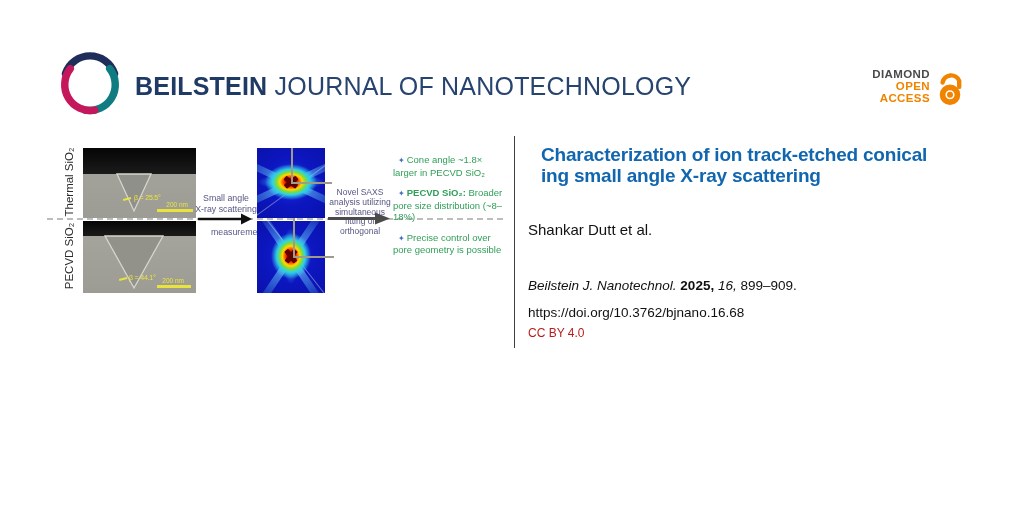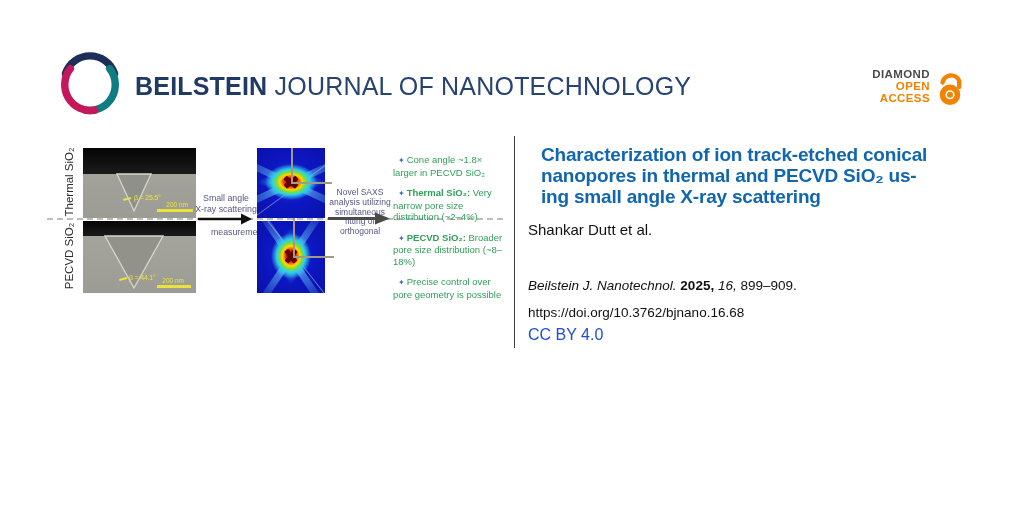--- a/index.html
+++ b/index.html
@@ -53,21 +53,21 @@
   .divider{position:absolute;left:514px;top:136px;width:1px;height:212px;background:#3f3f3f;}
   .article{position:absolute;left:528px;top:0;width:480px;}
   .title{position:absolute;top:144px;left:0;font-size:19px;font-weight:bold;color:#1166b0;
          line-height:21px;letter-spacing:-.2px;white-space:nowrap;}
   .title span{display:block;margin-left:13px;}
   .author{position:absolute;top:221px;left:0;font-size:15px;color:#111;}
   .cite{position:absolute;top:278px;left:0;font-size:13.5px;color:#111;}
   .cite .it{font-style:italic;}
   .cite .bd{font-weight:bold;}
   .doi{position:absolute;top:305px;left:0;font-size:13.5px;color:#111;}
-  .license{position:absolute;top:326px;left:0;font-size:16px;color:#1d4ed8;}
+  .license{position:absolute;top:326px;left:0;font-size:12px;color:#b91c1c;}
 </style>
 </head>
 <body>
 
 <div class="page">
 
   <svg class="logo" viewBox="0 0 100 100">
     <path d="M 14 33 A 38 38 0 0 1 86 33" fill="none" stroke="#1e2d5a" stroke-width="11" stroke-linecap="round"></path>
     <path d="M 79 26 A 38 38 0 0 1 43 87" fill="none" stroke="#0e7c80" stroke-width="11" stroke-linecap="round"></path>
     <path d="M 57 87 A 38 38 0 0 1 21 26" fill="none" stroke="#c4175c" stroke-width="11" stroke-linecap="round"></path>
@@ -158,32 +158,30 @@
       <div>simultaneous</div>
       <div>fitting of orthogonal</div>
     </div>
     <svg class="arrow" style="left:328px;top:212px;" width="62" height="13">
       <line x1="0" y1="6.5" x2="47" y2="6.5" stroke="#4b4b4b" stroke-width="3"></line>
       <polygon points="47,0.5 62,6.5 47,12.5" fill="#4b4b4b"></polygon>
     </svg>
 
     <div class="bullets">
       <p><span class="dmd">✦</span><span>Cone angle ~1.8× larger in PECVD SiO₂</span></p>
-      <p><span class="dmd">✦</span><b>Thermal SiO₂:</b><span> Very narrow pore size distribution (~2–4%)</span></p>
       <p><span class="dmd">✦</span><b>PECVD SiO₂:</b><span> Broader pore size distribution (~8–18%)</span></p>
       <p><span class="dmd">✦</span><span>Precise control over pore geometry is possible</span></p>
     </div>
   </div>
 
   <div class="divider"></div>
 
   <div class="article">
     <div class="title">
       <span>Characterization of ion track-etched conical</span>
-      <span>nanopores in thermal and PECVD SiO₂ us-</span>
       <span>ing small angle X-ray scattering</span>
     </div>
     <div class="author">Shankar Dutt et al.</div>
     <div class="cite">
       <span class="it">Beilstein J. Nanotechnol.</span>
       <span class="bd">2025,</span>
       <span class="it">16,</span>
       <span>899–909.</span>
     </div>
     <div class="doi">https://doi.org/10.3762/bjnano.16.68</div>

